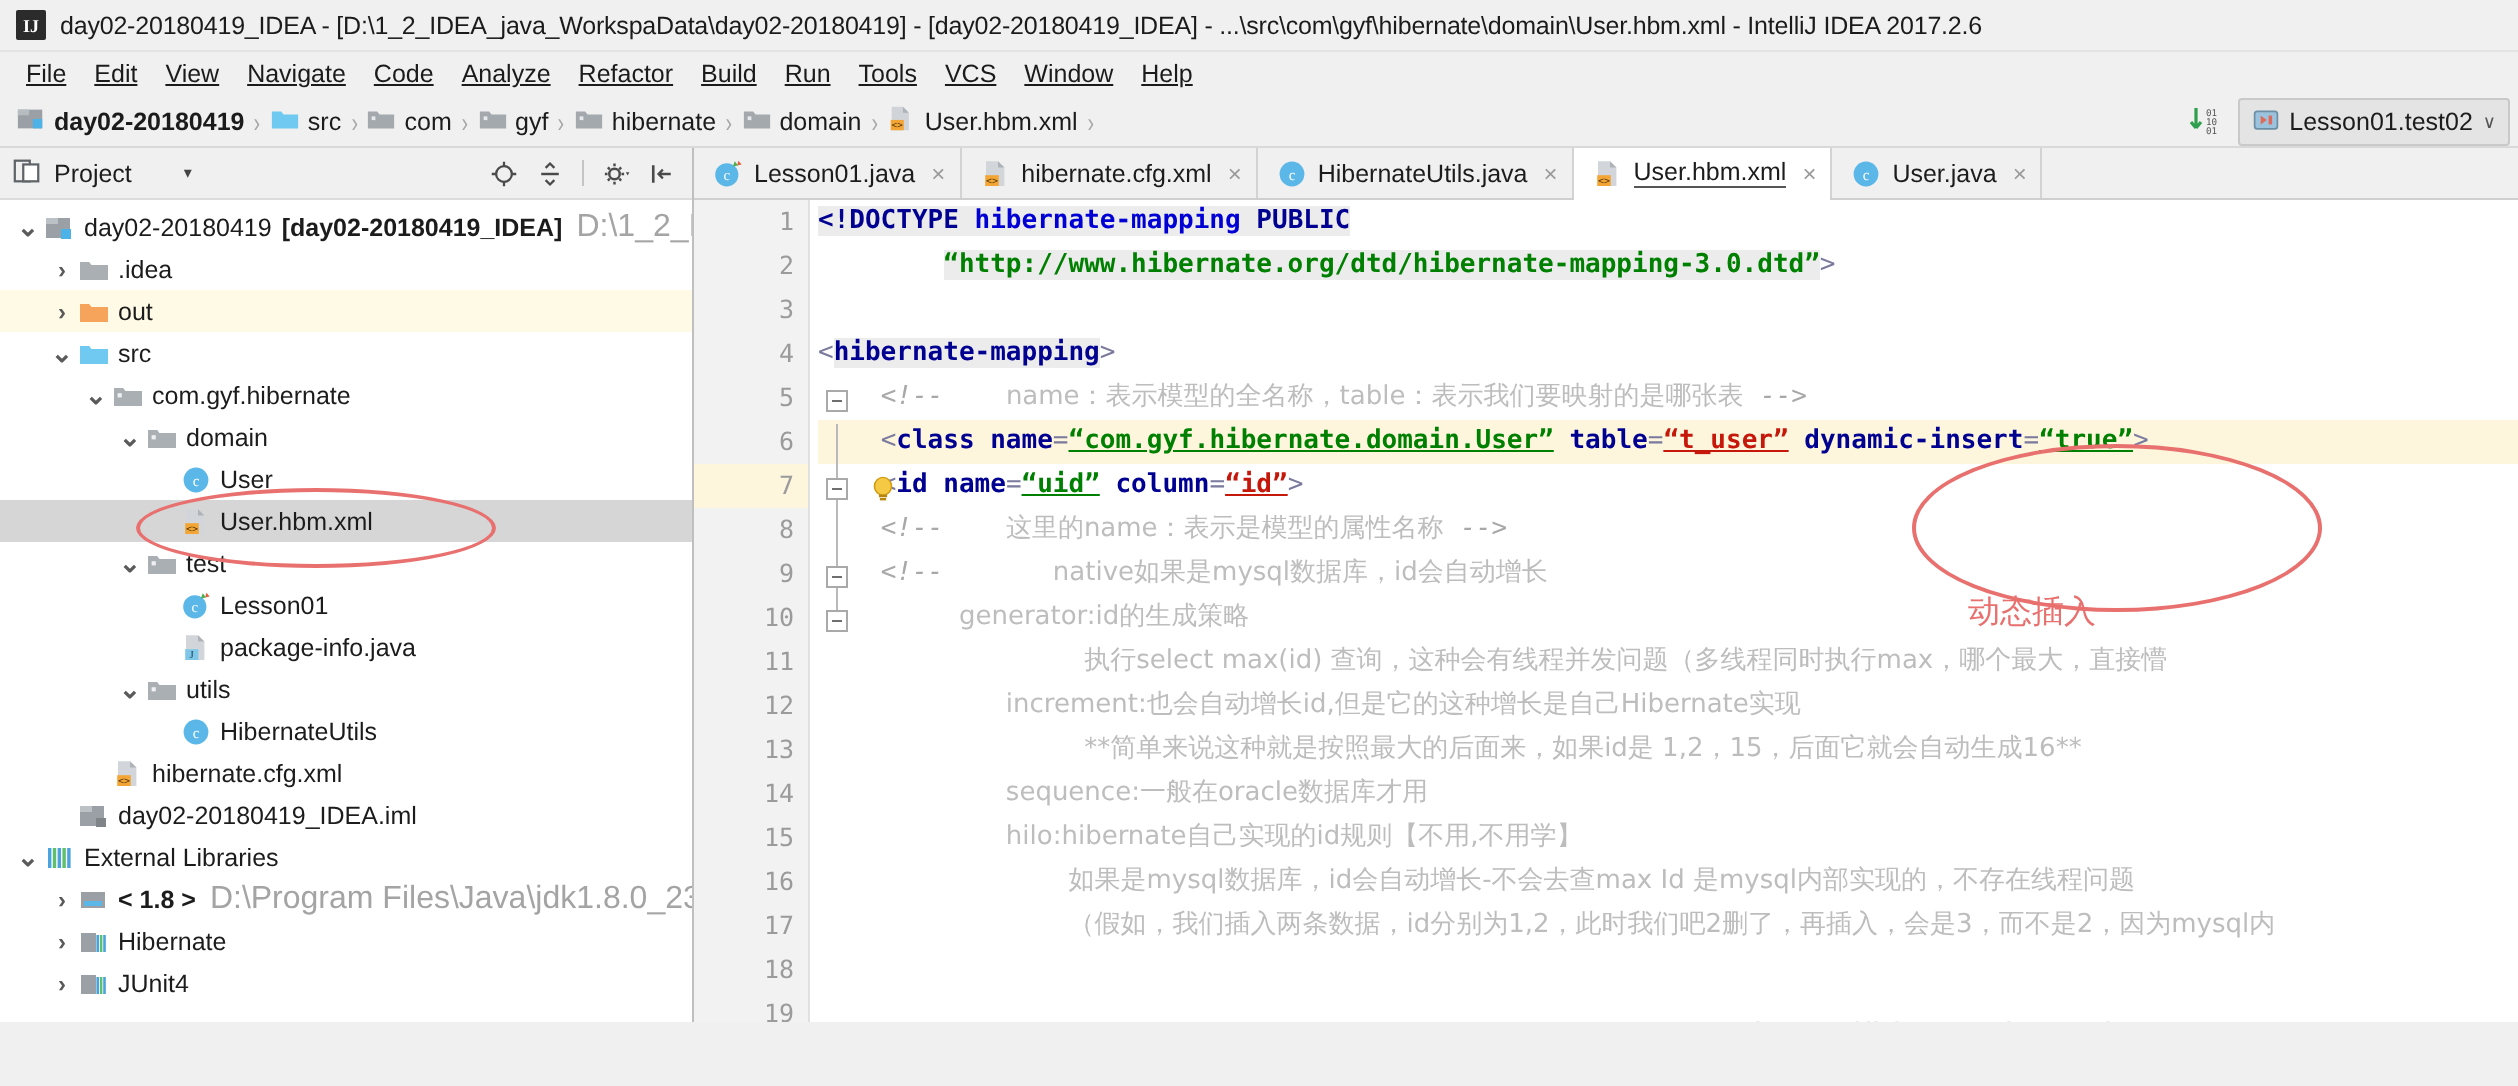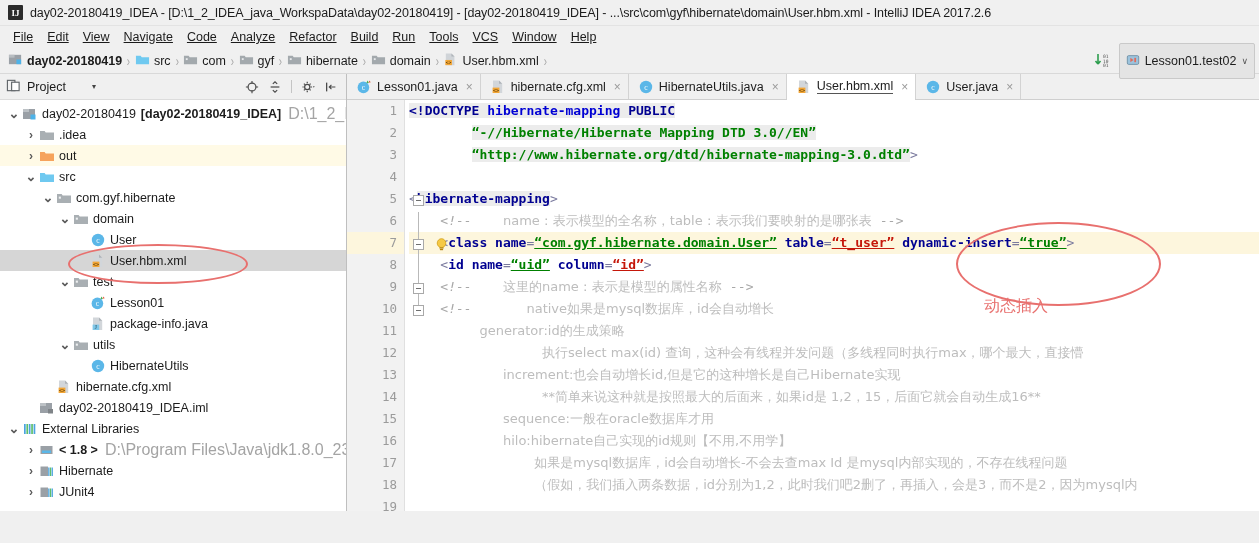--- a/index.html
+++ b/index.html
@@ -49,21 +49,21 @@
   .crumb .ico { margin-right: 4px; display:block; }
   .crumb .lbl { font-size: 12.5px; color: #1b1b1b; white-space: nowrap; }
   .crumb.root .lbl { font-weight: bold; }
   .crumb-sep {
     color: #a6a6a6; font-size: 14px; margin: 0 2px; line-height: 1;
     transform: scaleX(0.7);
   }
   .nav-right { position: absolute; right: 4px; top: 0; height: 26px; display: flex; align-items: center; }
   .run-config {
     display: flex; align-items: center; gap: 5px;
-    height: 36px; padding: 0 6px; background: #e4e4e4;
+    height: 24px; padding: 0 6px; background: #e4e4e4;
     border: 1px solid #c9c9c9; border-radius: 2px; margin-left: 6px;
   }
   .run-config .lbl { font-size: 12.5px; }
   .chev { font-size: 9px; color: #555; }
 
   
   .main { display: flex; height: 437px; }
 
   
   .project-panel {
@@ -633,21 +633,20 @@
             <div class="gline">13</div>
             <div class="gline">14</div>
             <div class="gline">15</div>
             <div class="gline">16</div>
             <div class="gline">17</div>
             <div class="gline">18</div>
             <div class="gline">19</div>
           </div>
         <div class="code" id="code">
             <div class="cline"><span class="bgfill"><span class="tok-dtd">&lt;!DOCTYPE </span><span class="tok-dtdname">hibernate-mapping</span><span class="tok-dtd"> PUBLIC</span></span></div>
-            <div class="cline">&nbsp;&nbsp;&nbsp;&nbsp;&nbsp;&nbsp;&nbsp;&nbsp;<span class="bgfill tok-str">“-//Hibernate/Hibernate Mapping DTD 3.0//EN”</span></div>
             <div class="cline">&nbsp;&nbsp;&nbsp;&nbsp;&nbsp;&nbsp;&nbsp;&nbsp;<span class="bgfill tok-str">“http://www.hibernate.org/dtd/hibernate-mapping-3.0.dtd”</span><span class="tok-punct">&gt;</span></div>
             <div class="cline">&nbsp;</div>
             <div class="cline"><span class="tok-punct">&lt;</span><span class="tok-tag bgfill">hibernate-mapping</span><span class="tok-punct">&gt;</span></div>
             <div class="cline">&nbsp;&nbsp;&nbsp;&nbsp;<span class="tok-comment">&lt;!--</span>&nbsp;&nbsp;&nbsp;&nbsp;<span class="tok-comment-cn">name：表示模型的全名称，table：表示我们要映射的是哪张表  </span><span class="tok-comment">--&gt;</span></div>
             <div class="cline hl">&nbsp;&nbsp;&nbsp;&nbsp;<span class="tok-punct">&lt;</span><span class="tok-tag">class</span> <span class="tok-attr">name</span><span class="tok-punct">=</span><span class="tok-val">“com.gyf.hibernate.domain.User”</span> <span class="tok-attr">table</span><span class="tok-punct">=</span><span class="tok-val" style="color:#c5170a">“t_user”</span> <span class="tok-attr">dynamic-insert</span><span class="tok-punct">=</span><span class="tok-val">“true”</span><span class="tok-punct">&gt;</span></div>
             <div class="cline">&nbsp;&nbsp;&nbsp;&nbsp;<span class="tok-punct">&lt;</span><span class="tok-tag">id</span> <span class="tok-attr">name</span><span class="tok-punct">=</span><span class="tok-val">“uid”</span> <span class="tok-attr">column</span><span class="tok-punct">=</span><span class="tok-val" style="color:#c5170a">“id”</span><span class="tok-punct">&gt;</span></div>
             <div class="cline">&nbsp;&nbsp;&nbsp;&nbsp;<span class="tok-comment">&lt;!--</span>&nbsp;&nbsp;&nbsp;&nbsp;<span class="tok-comment-cn">这里的name：表示是模型的属性名称  </span><span class="tok-comment">--&gt;</span></div>
             <div class="cline">&nbsp;&nbsp;&nbsp;&nbsp;<span class="tok-comment">&lt;!--</span>&nbsp;&nbsp;&nbsp;&nbsp;&nbsp;&nbsp;&nbsp;<span class="tok-comment-cn">native如果是mysql数据库，id会自动增长</span></div>
             <div class="cline">&nbsp;&nbsp;&nbsp;&nbsp;&nbsp;&nbsp;&nbsp;&nbsp;&nbsp;<span class="tok-comment-cn">generator:id的生成策略</span></div>
             <div class="cline">&nbsp;&nbsp;&nbsp;&nbsp;&nbsp;&nbsp;&nbsp;&nbsp;&nbsp;&nbsp;&nbsp;&nbsp;&nbsp;&nbsp;&nbsp;&nbsp;&nbsp;<span class="tok-comment-cn">执行select max(id) 查询，这种会有线程并发问题（多线程同时执行max，哪个最大，直接懵</span></div>

